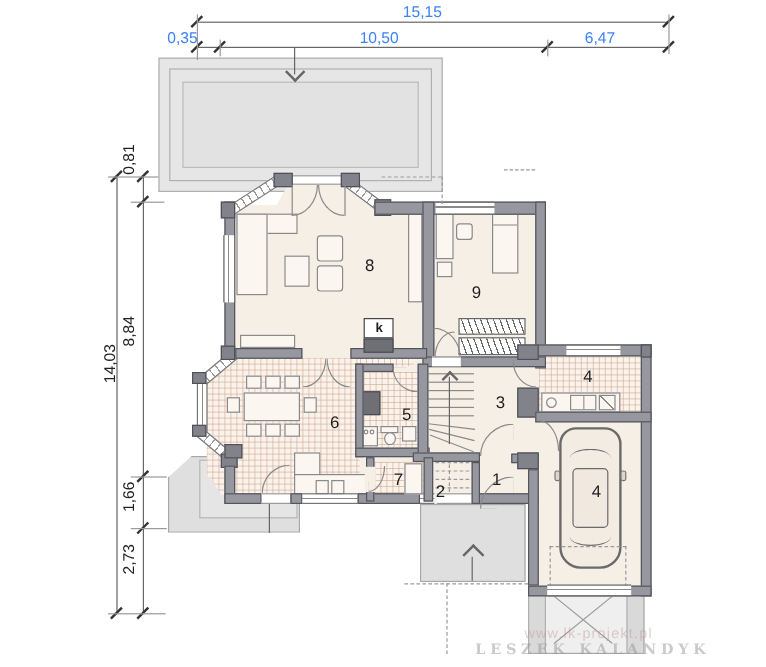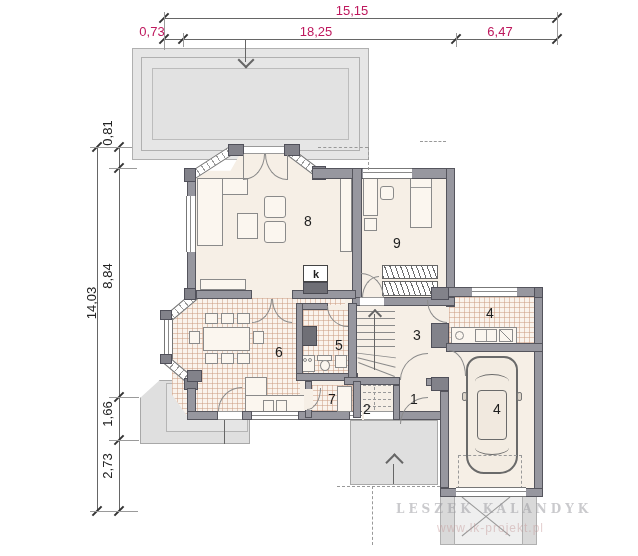--- a/index.html
+++ b/index.html
@@ -19,35 +19,35 @@
   .win-v{position:absolute;box-sizing:border-box;background:linear-gradient(90deg,#fff 0 3px,#8a8a8a 3px 4px,#fff 4px);border-left:1px solid #777;border-right:1px solid #777;}
   .win-d{position:absolute;box-sizing:border-box;height:9px;border:1px solid #777;background-color:#fff;
          background-image:repeating-linear-gradient(90deg,#9a9a9a 0 1px,transparent 1px 6px);}
   .gap{position:absolute;box-sizing:border-box;background:#fff;border-top:1px solid #999;border-bottom:1px solid #999;}
   .arc-tl{position:absolute;box-sizing:border-box;border-top:1px solid #8a8a8a;border-left:1px solid #8a8a8a;border-top-left-radius:100% 100%;}
   .arc-tr{position:absolute;box-sizing:border-box;border-top:1px solid #8a8a8a;border-right:1px solid #8a8a8a;border-top-right-radius:100% 100%;}
   .arc-bl{position:absolute;box-sizing:border-box;border-bottom:1px solid #8a8a8a;border-left:1px solid #8a8a8a;border-bottom-left-radius:100% 100%;}
   .arc-br{position:absolute;box-sizing:border-box;border-bottom:1px solid #8a8a8a;border-right:1px solid #8a8a8a;border-bottom-right-radius:100% 100%;}
   .leaf{position:absolute;background:#8a8a8a;}
   .lbl{position:absolute;transform:translate(-50%,-50%);font-size:14px;color:#1e1e1e;}
-  .dim{position:absolute;transform:translate(-50%,-50%);font-size:13px;color:#be185d;white-space:nowrap;}
+  .dim{position:absolute;transform:translate(-50%,-50%);font-size:13px;color:#3b82f6;white-space:nowrap;}
   .dimv{position:absolute;transform:translate(-50%,-50%) rotate(-90deg);font-size:13px;color:#222;white-space:nowrap;}
   .line{position:absolute;background:#666;}
   .thin{position:absolute;background:#9a9a9a;}
   .tick{position:absolute;width:13px;height:2px;background:#333;transform:translate(-50%,-50%) rotate(-45deg);}
   .dashh{position:absolute;border-top:1px dashed #999;}
   .dashv{position:absolute;border-left:1px dashed #999;}
   .hatch{position:absolute;box-sizing:border-box;background-color:#fff;border:1px solid #666;
          background-image:repeating-linear-gradient(70deg,#6a6a6a 0 1px,transparent 1px 5px);}
   .chev-up{position:absolute;width:11px;height:11px;border-top:2px solid #666;border-left:2px solid #666;transform:rotate(45deg);}
   .chev-dn{position:absolute;width:10px;height:10px;border-right:2px solid #666;border-bottom:2px solid #666;transform:rotate(45deg);}
   .tread{position:absolute;background:#8a8a8a;}
   .dtread{position:absolute;border-top:1px dashed #9a9a9a;}
   .wm1{position:absolute;font-family:"DejaVu Serif",serif;font-weight:bold;font-size:12px;
-       letter-spacing:4px;color:rgba(150,150,155,.5);}
+       letter-spacing:4px;color:rgba(150,150,155,.5);margin-top:32px;}
   .wm2{position:absolute;font-size:12px;letter-spacing:1px;color:rgba(195,150,150,.45);}
 </style>
 </head>
 <body>
 
 <div id="canvas">
 
   <div class="abs" style="left:132px;top:48px;width:237px;height:112px;background:#e6e6e6;border:1px solid #b0b0b0;"></div>
   <div class="abs" style="left:141px;top:57px;width:219px;height:94px;border:1px solid #b0b0b0;"></div>
   <div class="abs" style="left:152px;top:68px;width:197px;height:72px;background:#e2e2e2;border:1px solid #bcbcbc;"></div>
@@ -256,22 +256,22 @@
   <div class="tick" style="left:557px;top:18px;"></div>
   <div class="tick" style="left:164px;top:39px;"></div>
   <div class="tick" style="left:183px;top:39px;"></div>
   <div class="tick" style="left:456px;top:39px;"></div>
   <div class="tick" style="left:557px;top:39px;"></div>
   <div class="thin" style="left:164px;top:12px;width:1px;height:38px;"></div>
   <div class="thin" style="left:183px;top:33px;width:1px;height:14px;"></div>
   <div class="thin" style="left:456px;top:33px;width:1px;height:14px;"></div>
   <div class="thin" style="left:557px;top:12px;width:1px;height:33px;"></div>
   <div class="dim" style="left:352px;top:10px;">15,15</div>
-  <div class="dim" style="left:152px;top:31px;">0,73</div>
-  <div class="dim" style="left:316px;top:31px;">18,25</div>
+  <div class="dim" style="left:152px;top:31px;">0,35</div>
+  <div class="dim" style="left:316px;top:31px;">10,50</div>
   <div class="dim" style="left:500px;top:31px;">6,47</div>
 
   <div class="line" style="left:97px;top:147px;width:1px;height:364px;"></div>
   <div class="line" style="left:119px;top:147px;width:1px;height:364px;"></div>
   <div class="tick" style="left:97px;top:147px;"></div>
   <div class="tick" style="left:97px;top:511px;"></div>
   <div class="tick" style="left:119px;top:147px;"></div>
   <div class="tick" style="left:119px;top:168px;"></div>
   <div class="tick" style="left:119px;top:397px;"></div>
   <div class="tick" style="left:119px;top:440px;"></div>

